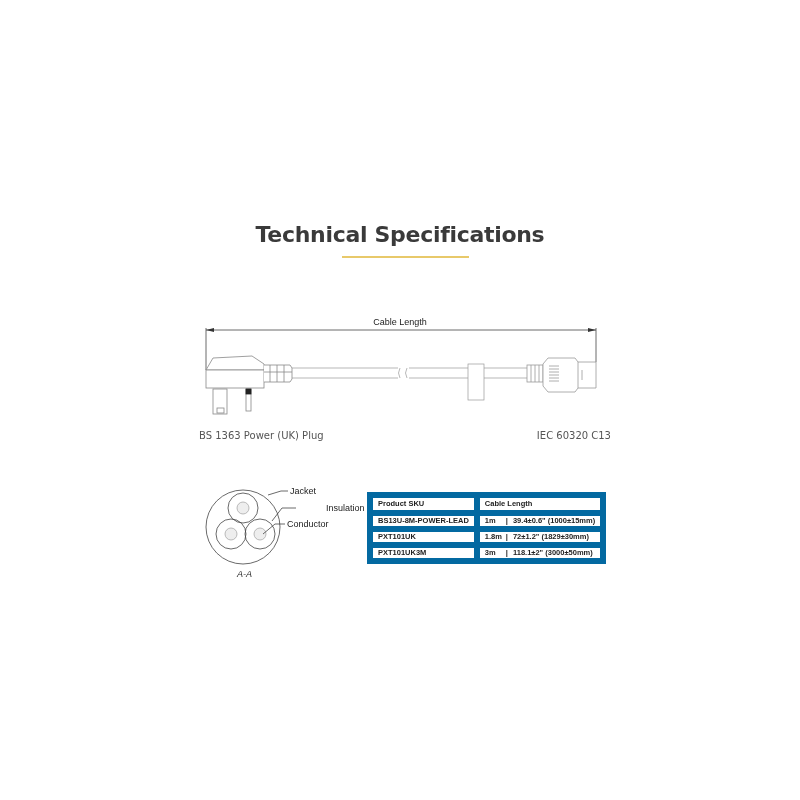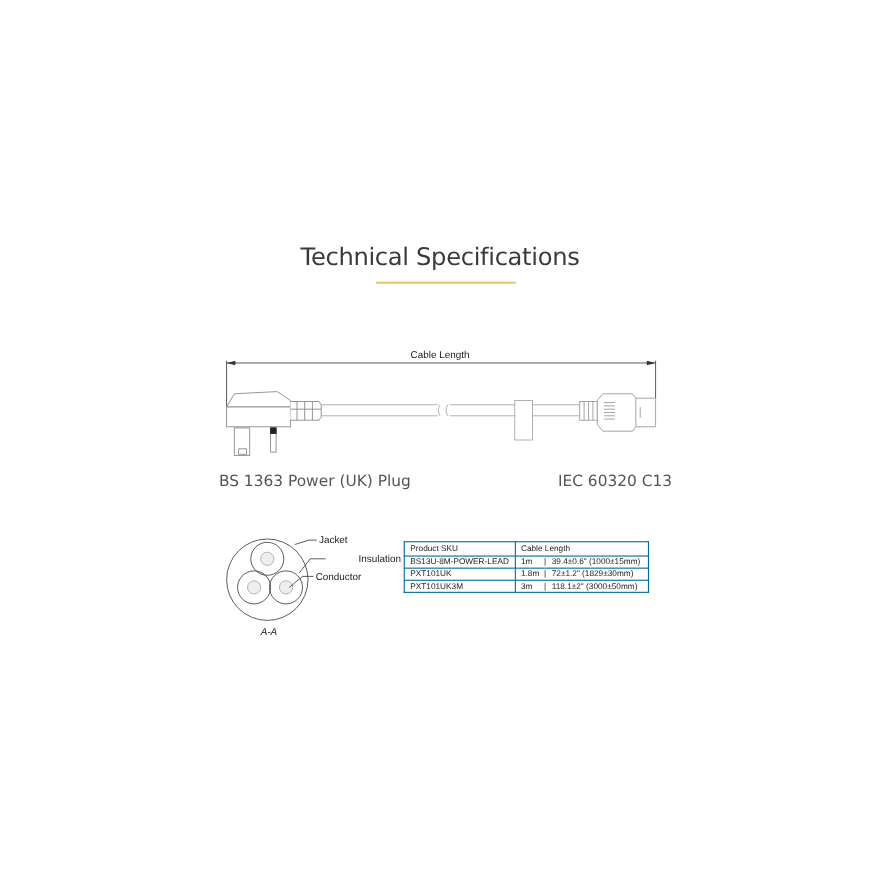--- a/index.html
+++ b/index.html
@@ -1,26 +1,26 @@
 <!DOCTYPE html>
 <html><head>
   <meta charset="utf-8">
   <style>
     html, body { margin: 0; padding: 0; background: #ffffff; }
     body { width: 800px; height: 800px; position: relative; overflow: hidden; font-family: "Liberation Sans", sans-serif; color: #333; }
-    .title { position: absolute; left: 0; width: 800px; top: 222px; text-align: center; font-family: "DejaVu Sans", sans-serif; font-weight: 400; font-size: 22px; color: #3a3a3a; letter-spacing: -0.3px; }
+    .title { position: absolute; left: 0; width: 800px; top: 222px; text-align: center; font-family: "DejaVu Sans", sans-serif; font-weight: 700; font-size: 22px; color: #3a3a3a; letter-spacing: -0.3px; }
     .title-underline { position: absolute; left: 342px; top: 256px; width: 127px; height: 2px; background: #e8c96a; }
     .diagram { position: absolute; left: 0; top: 0; width: 800px; height: 800px; }
     .cable-label { position: absolute; top: 317px; left: 0; width: 800px; text-align: center; font-size: 9px; color: #222; }
-    .end-label { position: absolute; top: 430px; font-family: "DejaVu Sans", sans-serif; font-size: 14px; color: #555; }
+    .end-label { position: absolute; top: 430px; font-family: "DejaVu Sans", sans-serif; font-size: 10px; color: #555; }
     .end-left { left: 199px; }
     .end-right { right: 189px; text-align: right; }
     .cs-label { position: absolute; font-size: 9px; color: #222; text-align: right; }
     .spec-table { position: absolute; left: 367px; top: 492px; border-collapse: collapse; font-size: 7.5px; color: #222; }
-    .spec-table td, .spec-table th { border: 1px solid #0369a1; padding: 0 5px; height: 10px; line-height: 10px; text-align: left; font-weight: normal; white-space: nowrap; }
+    .spec-table td, .spec-table th { border: 6px solid #0369a1; padding: 0 5px; height: 10px; line-height: 10px; text-align: left; font-weight: bold; white-space: nowrap; }
     .spec-table th { height: 12px; }
     .col-sku { width: 88px; }
     .col-len { width: 110px; }
     .sep { display: inline-block; margin: 0 5px; }
   </style>
 </head>
 <body>
 
 <div class="title">Technical Specifications</div>
 <div class="title-underline"></div>

